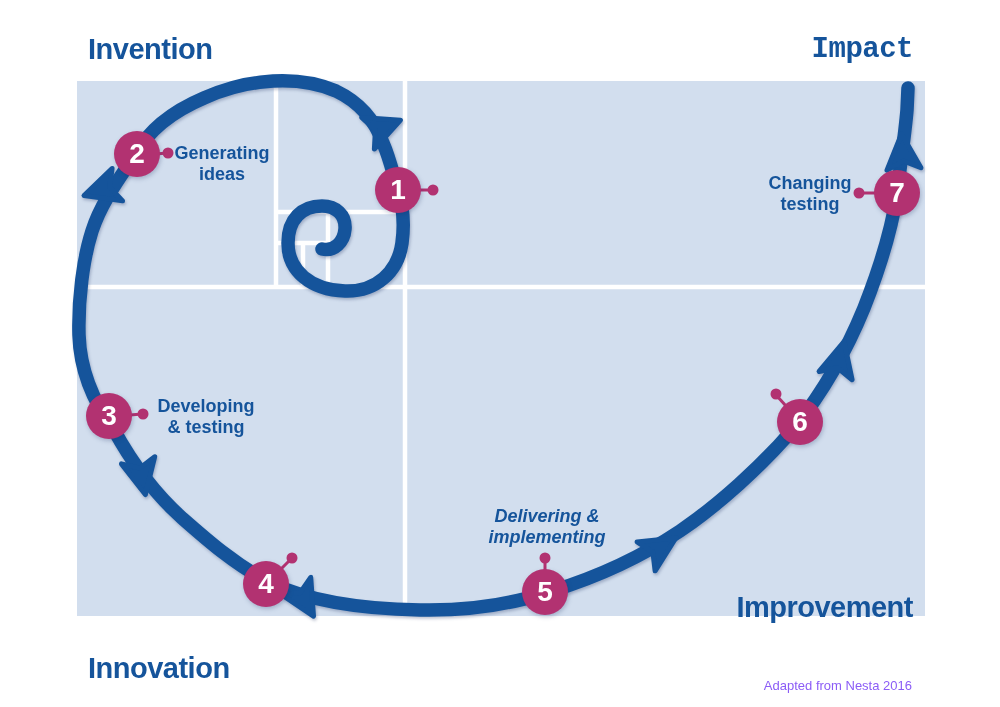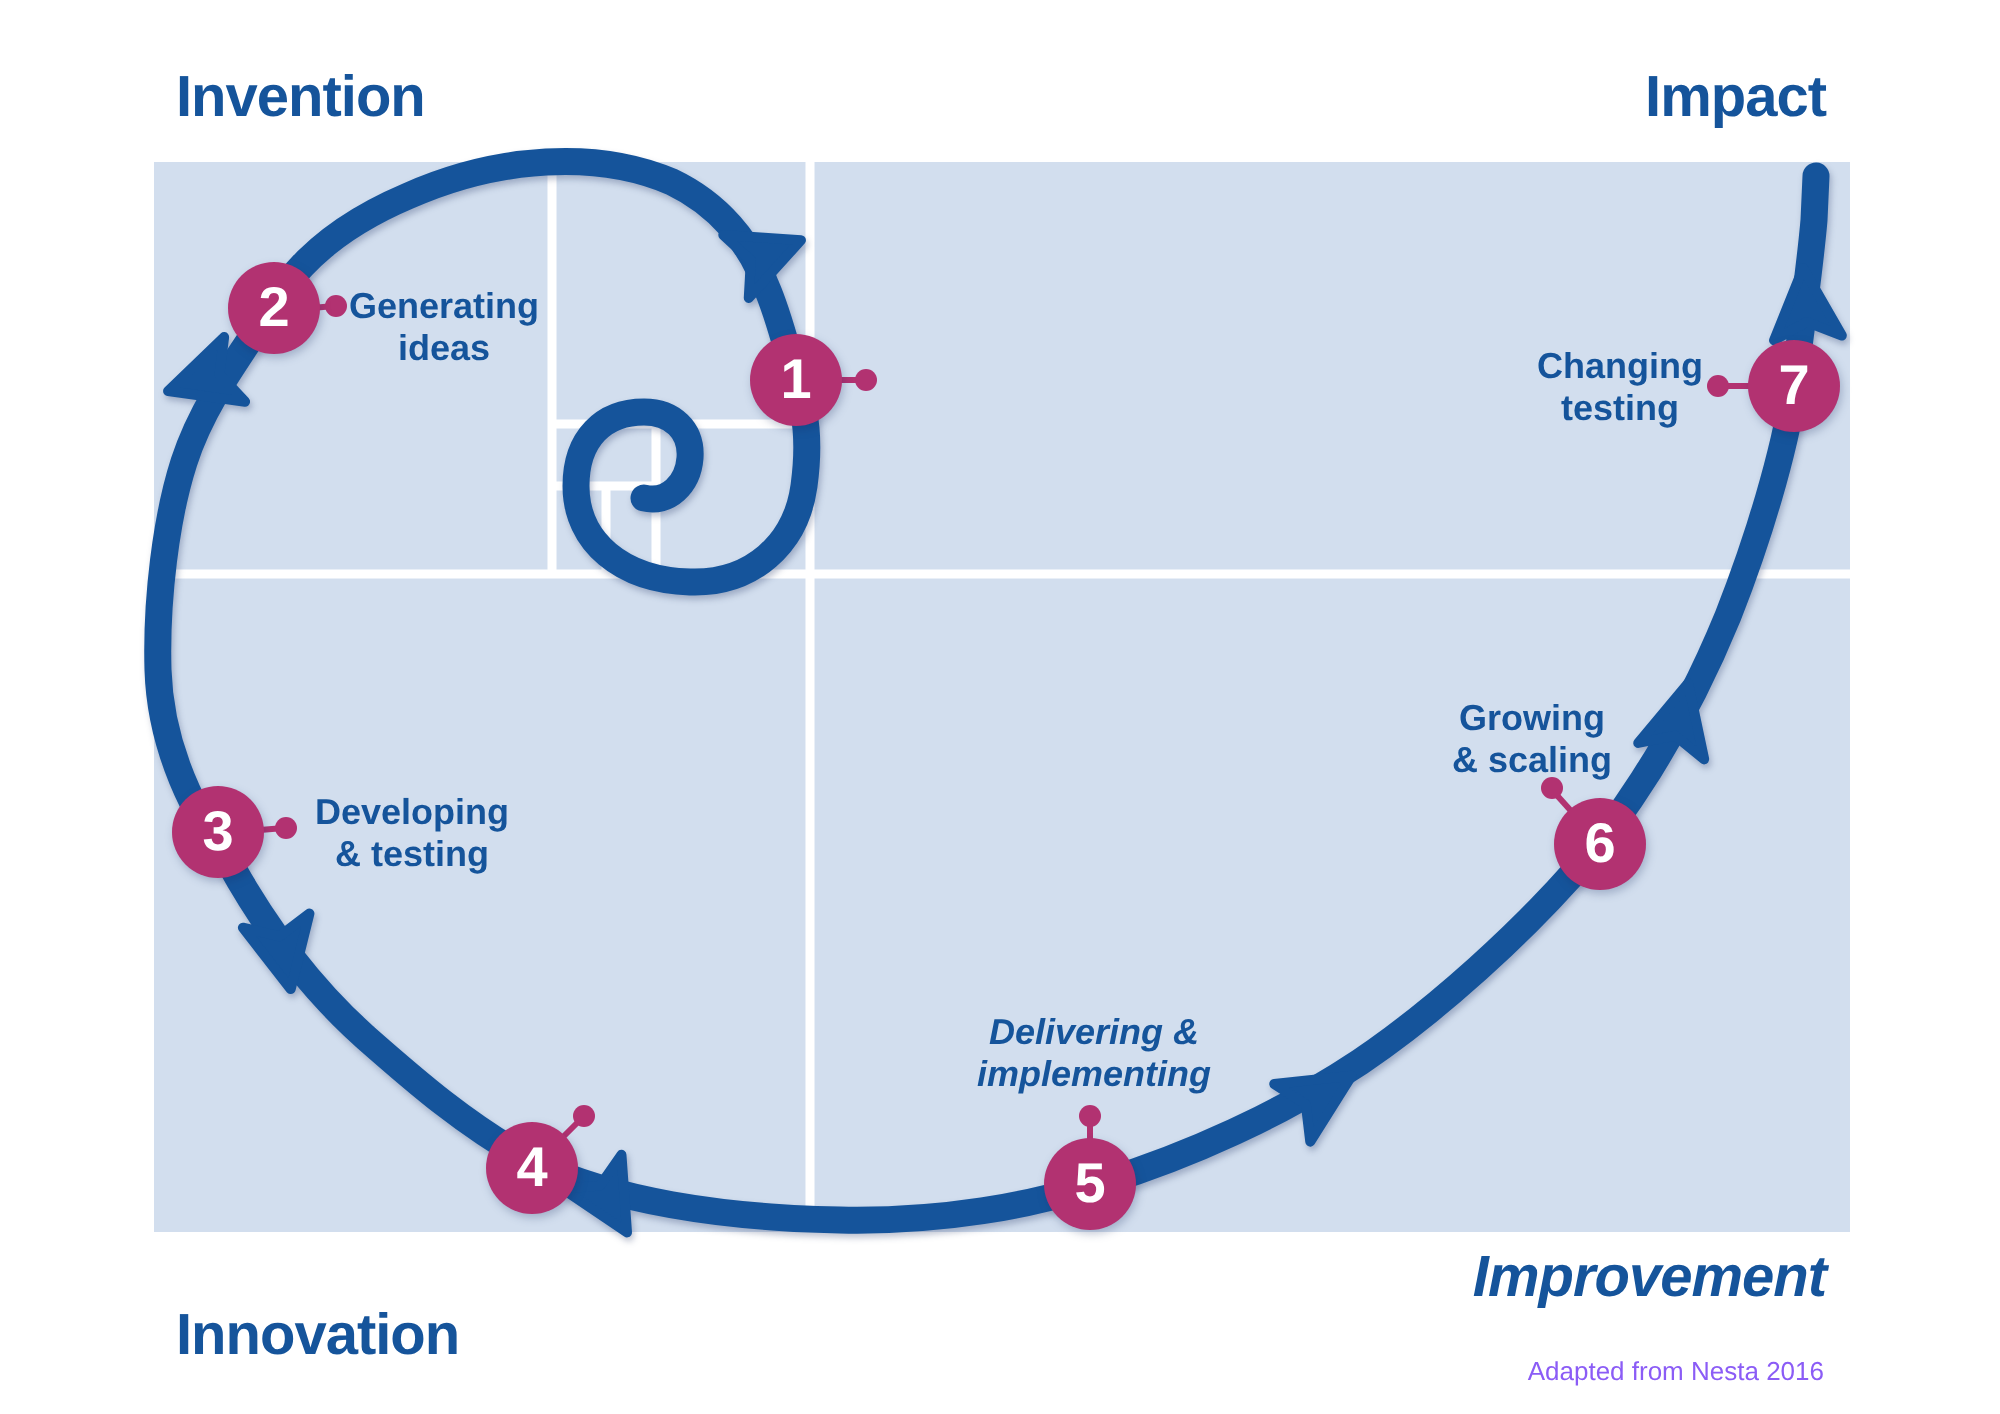--- a/index.html
+++ b/index.html
@@ -13,23 +13,23 @@
   svg.scene{position:absolute;left:0;top:0;}
   .corner{
     position:absolute;
     font-size:29px;
     font-weight:bold;
     letter-spacing:-0.5px;
     color:#15549b;
     white-space:nowrap;
   }
   .c-tl{left:88px;top:33px;}
-  .c-tr{right:87px;top:33px;}
+  .c-tr{right:87px;top:33px;font-family:Liberation Mono, monospace;}
   .c-bl{left:88px;top:652px;}
-  .c-br{right:87px;top:623px;text-align:right;font-style:italic;}
+  .c-br{right:87px;top:591px;text-align:right;}
   .stage-number{
     position:absolute;
     width:46px;height:46px;
     line-height:46px;
     text-align:center;
     color:#ffffff;
     font-size:28px;
     font-weight:bold;
     transform:translate(-50%,-50%);
     pointer-events:none;
@@ -186,20 +186,18 @@
   <div class="stage-number n5">5</div>
   <div class="stage-number n6">6</div>
   <div class="stage-number n7">7</div>
 
   <div class="stage-label l2">Generating
 ideas</div>
   <div class="stage-label l3">Developing
 &amp; testing</div>
   <div class="stage-label l5">Delivering &amp;
 implementing</div>
-  <div class="stage-label l6">Growing
-&amp; scaling</div>
   <div class="stage-label l7">Changing
 testing</div>
 
   <div class="credit">Adapted from Nesta 2016</div>
 
 </div>
 
 </body></html>

